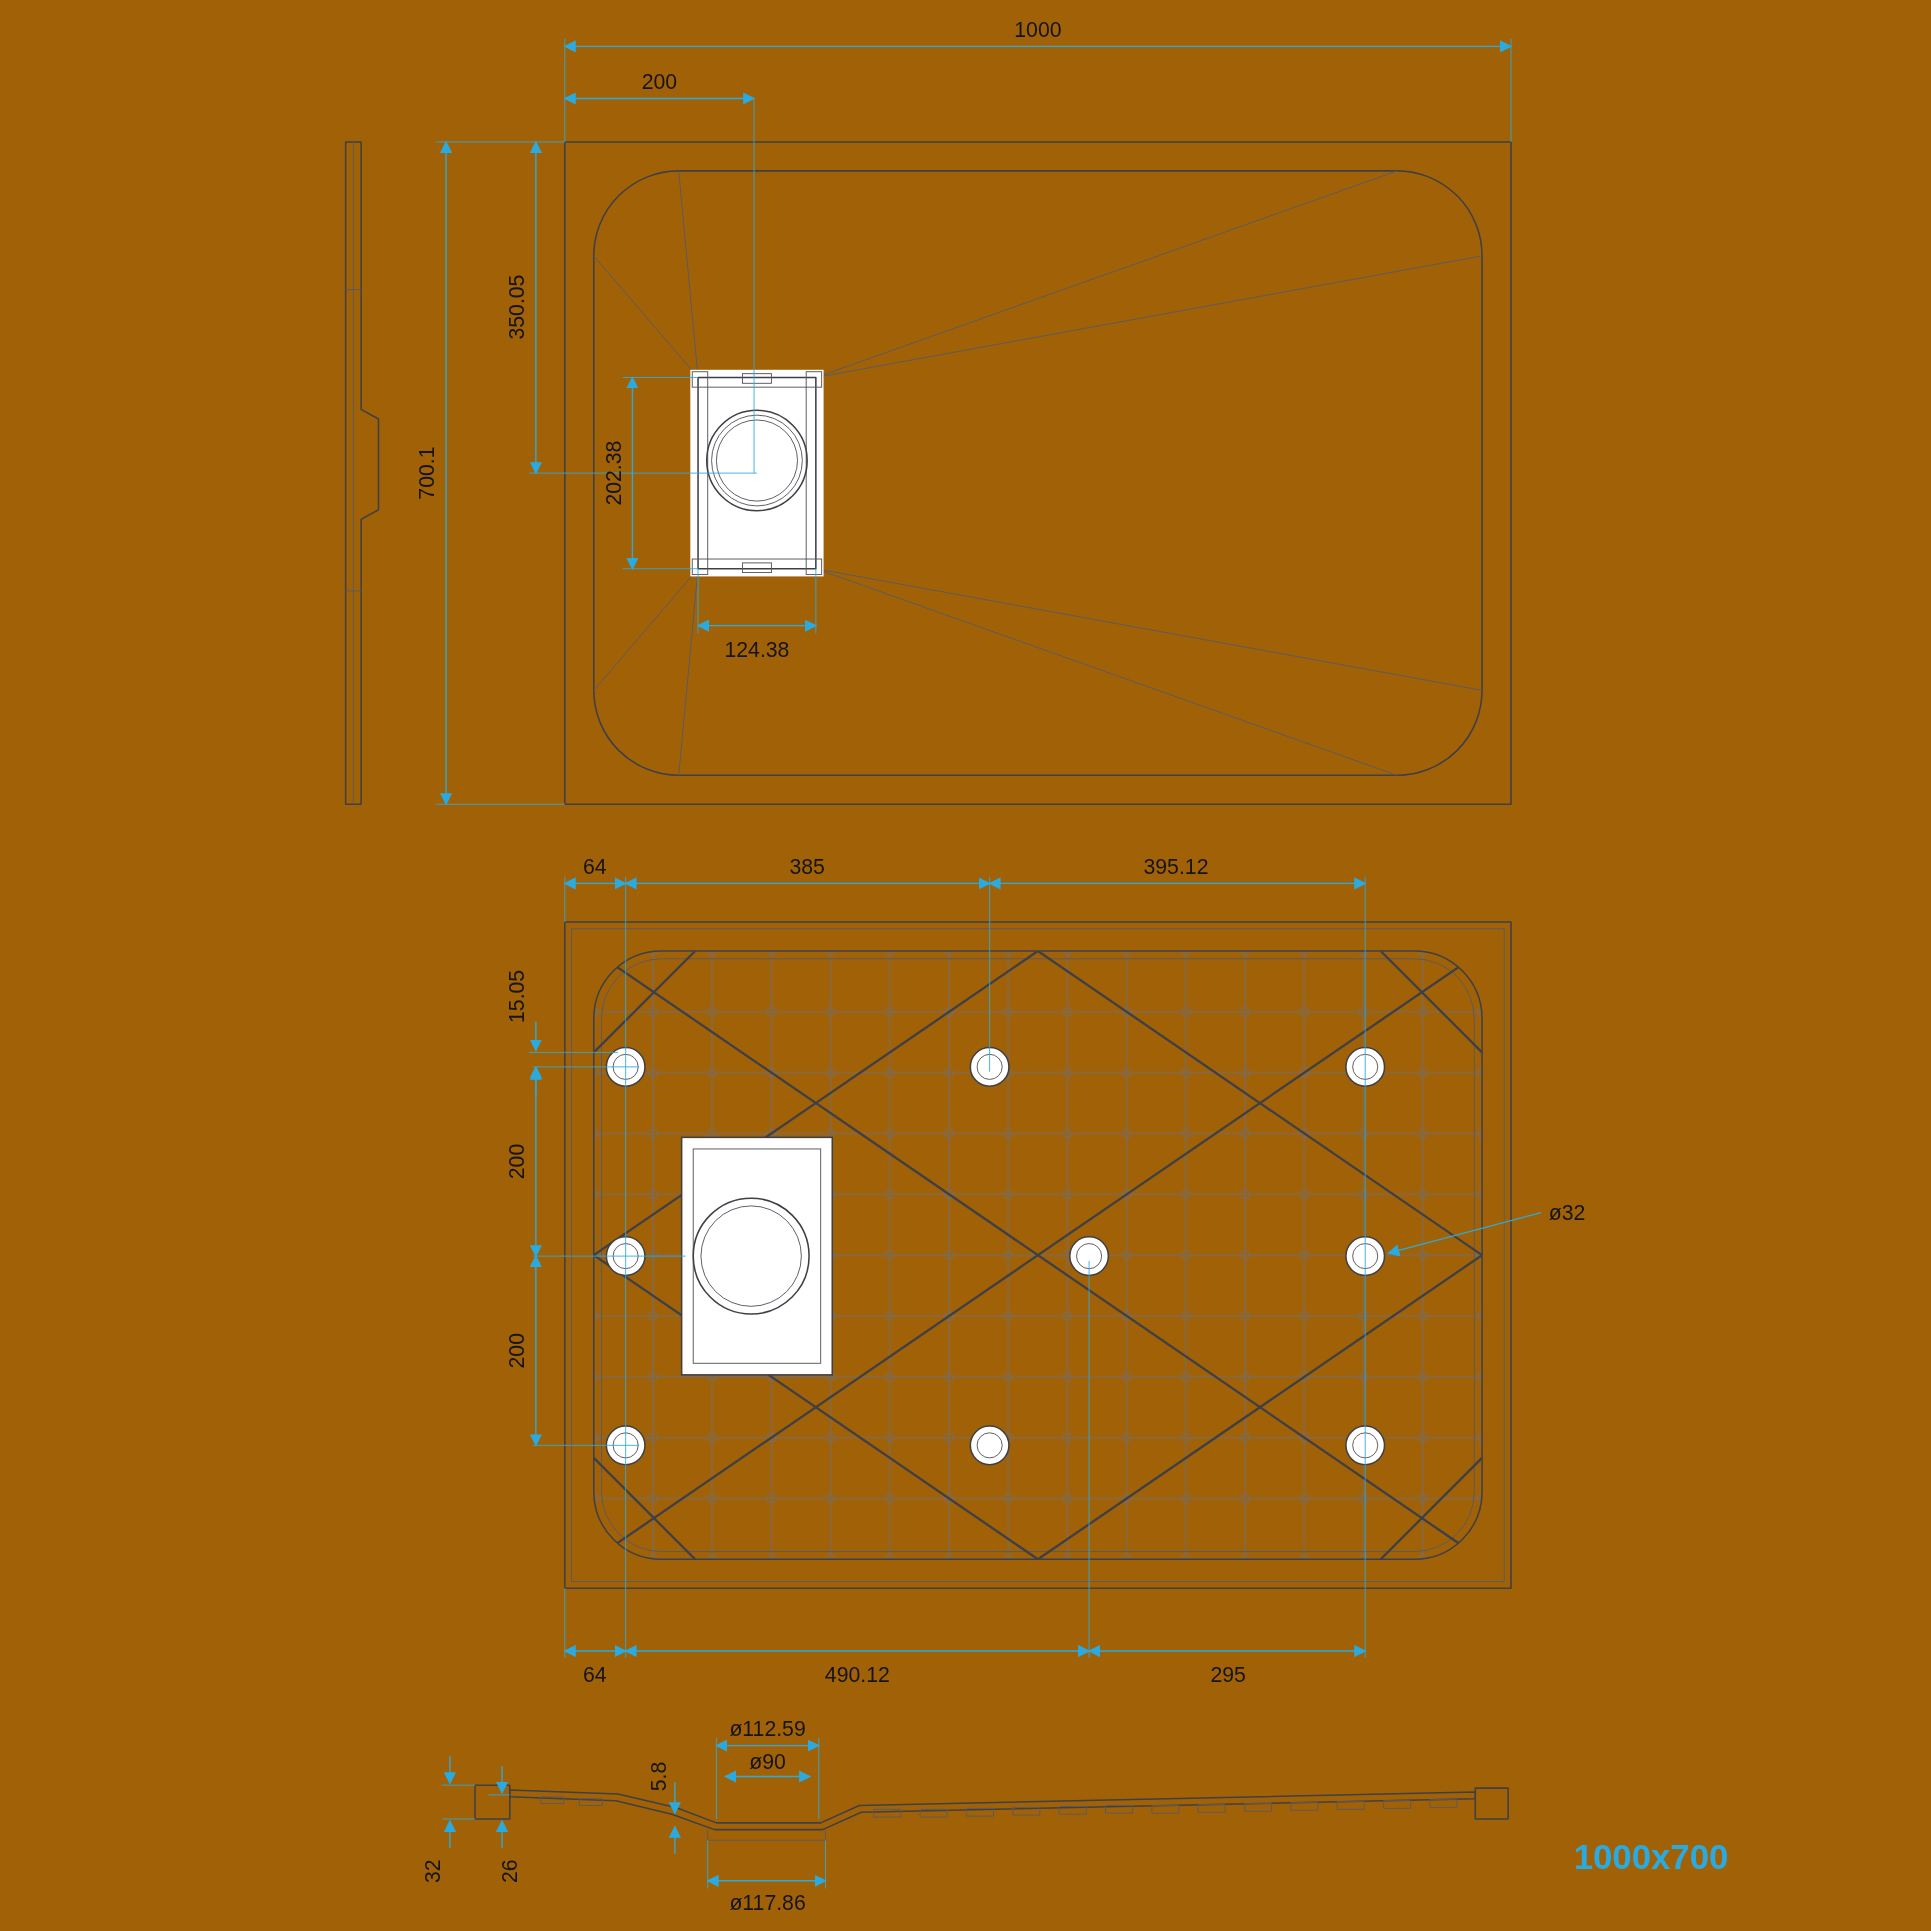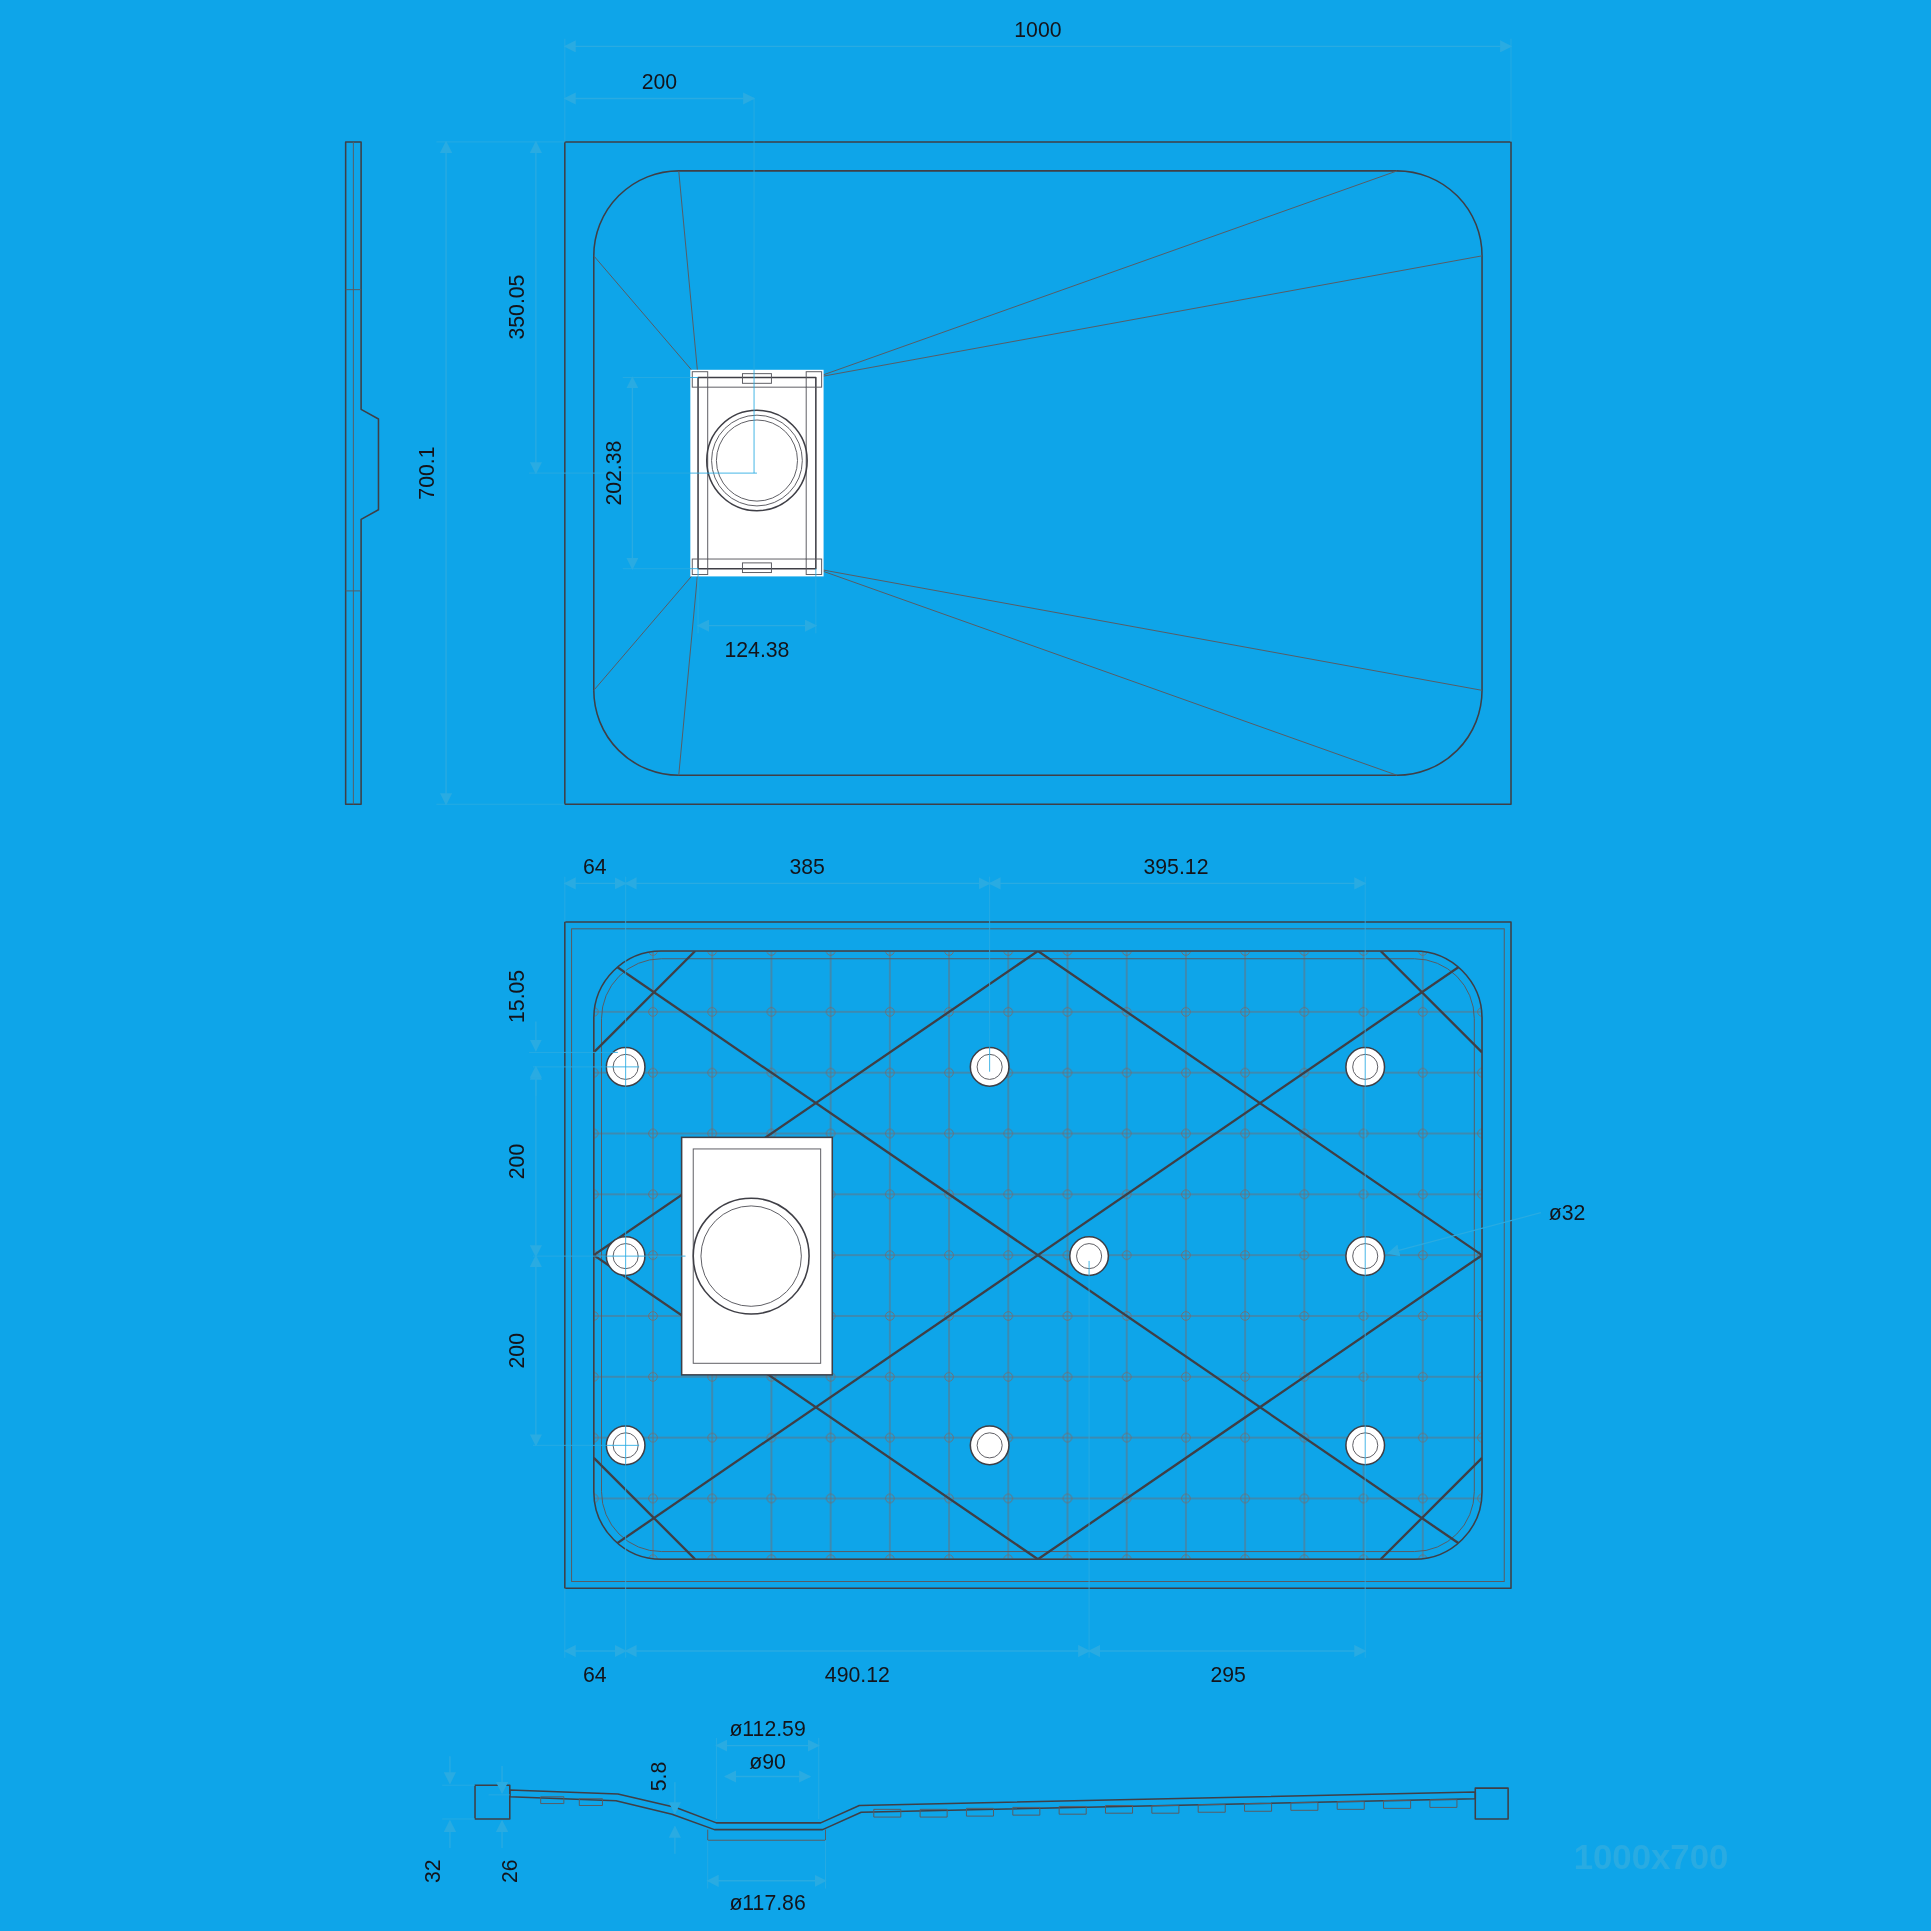--- a/index.html
+++ b/index.html
@@ -1,16 +1,16 @@
 <!DOCTYPE html>
 <html><head>
 <meta charset="utf-8">
 <style>
   html,body{margin:0;padding:0;background:#ffffff;}
-  .canvas{width:1931px;height:1931px;position:relative;background:#0ea5e9;overflow:hidden;}
+  .canvas{width:1931px;height:1931px;position:relative;background:#a16207;overflow:hidden;}
   svg{display:block;}
   .dwg{stroke:#3f3f46;stroke-width:1.6;fill:none;stroke-linejoin:round;}
   .thin{stroke:#5a5a60;stroke-width:1;fill:none;}
   .grid{stroke:#6e6e74;stroke-width:1;fill:none;}
   .thick{stroke:#3f3f46;stroke-width:2.4;fill:none;}
   .dim{stroke:#29ABE2;stroke-width:1.4;fill:none;}
   .ext{stroke:#29ABE2;stroke-width:1;fill:none;opacity:.9;}
   .dimtext{font-family:"Liberation Sans",sans-serif;font-size:22px;fill:#14141a;text-anchor:middle;}
   .title{font-family:"Liberation Sans",sans-serif;font-size:36px;font-weight:bold;fill:#29ABE2;text-anchor:middle;}
   .whitefill{fill:#ffffff;}

